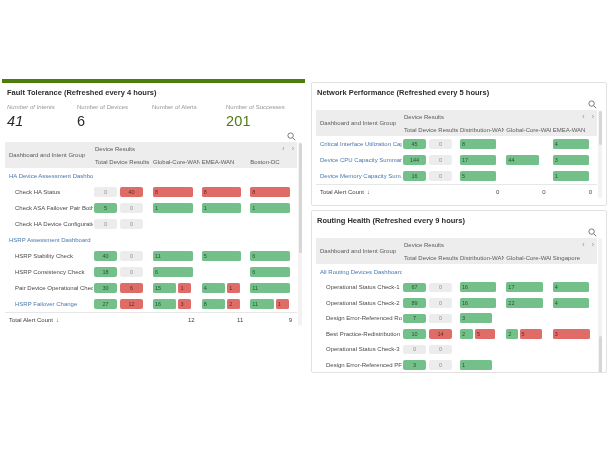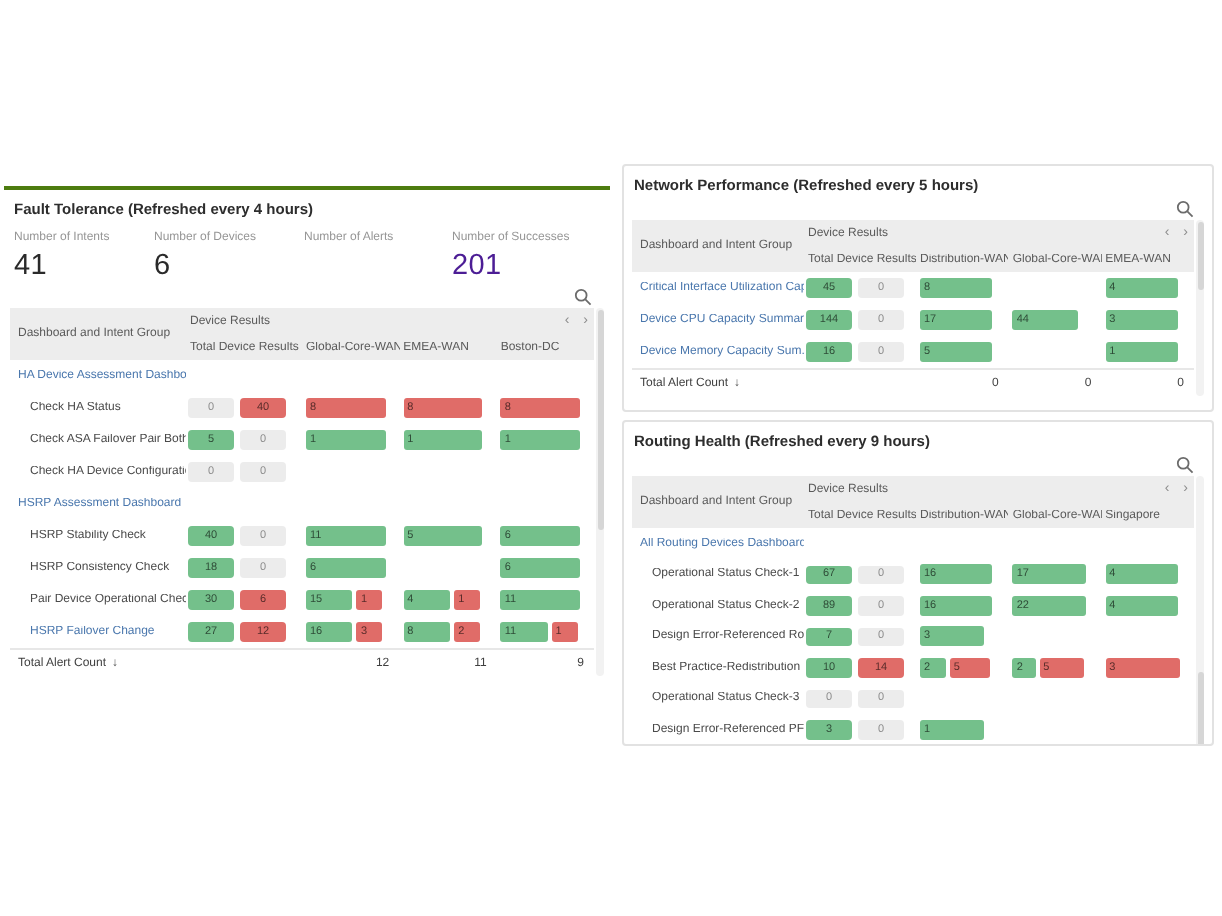--- a/index.html
+++ b/index.html
@@ -1,34 +1,34 @@
 <!DOCTYPE html>
 <html><head>
 <meta charset="utf-8">
 <style>
   * { margin:0; padding:0; box-sizing:border-box; }
   html,body { width:611px; height:458px; background:#ffffff; font-family:"Liberation Sans", sans-serif; overflow:hidden; }
   #canvas { position:relative; width:611px; height:458px; background:#fff; }
 
   .panel { position:absolute; background:#fff; }
-  #panel-0 { left:2px; top:93px; width:303px; height:293px; border-top:2px solid #4d7c0f; }
+  #panel-0 { left:2px; top:79px; width:303px; height:293px; border-top:4px solid #4d7c0f; }
   #panel-1 { left:311px; top:82px; width:296px; height:124px; border:1px solid #e2e2e2; border-radius:2px; overflow:hidden; }
   #panel-2 { left:311px; top:210px; width:296px; height:163px; border:1px solid #e2e2e2; border-radius:2px; overflow:hidden; }
 
   .panel-title { font-size:7.5px; font-weight:bold; color:#2d2d2d; padding:5px 6px 0 5px; white-space:nowrap; }
 
   
   .metrics { display:flex; padding:7px 4px 0 5px; }
   .metric { flex:0 0 auto; }
-  .metric:nth-child(1){ width:70px; } .metric:nth-child(2){ width:75px; }
+  .metric:nth-child(1){ width:70px;font-style:italic; } .metric:nth-child(2){ width:75px; }
   .metric:nth-child(3){ width:74px; } .metric:nth-child(4){ width:78px; }
   .metric-label { font-size:6px; color:#969696; white-space:nowrap; }
   .metric-value { font-size:14.5px; color:#2a2a2a; margin-top:3px; letter-spacing:0.2px; }
   .metric-value.red { color:#d9635e; }
-  .metric-value.green { color:#4c1d95; }
+  .metric-value.green { color:#4d7c0f; }
 
   .search-row { display:flex; justify-content:flex-end; padding:3px 9px 2px 0; height:13px; }
 
   
   .table-wrap { position:relative; margin:0 3px 0 3px; padding-right:5px; font-size:6px; color:#4a4a4a; }
   #panel-1 .table-wrap, #panel-2 .table-wrap { margin:0 4px; }
   #panel-0 { --c-label:88px; --c-total:58px; --rh:16px; }
   #panel-1 { --c-label:86px; --c-total:56px; --rh:16px; }
   #panel-2 { --c-label:86px; --c-total:56px; --rh:15.5px; }
 

